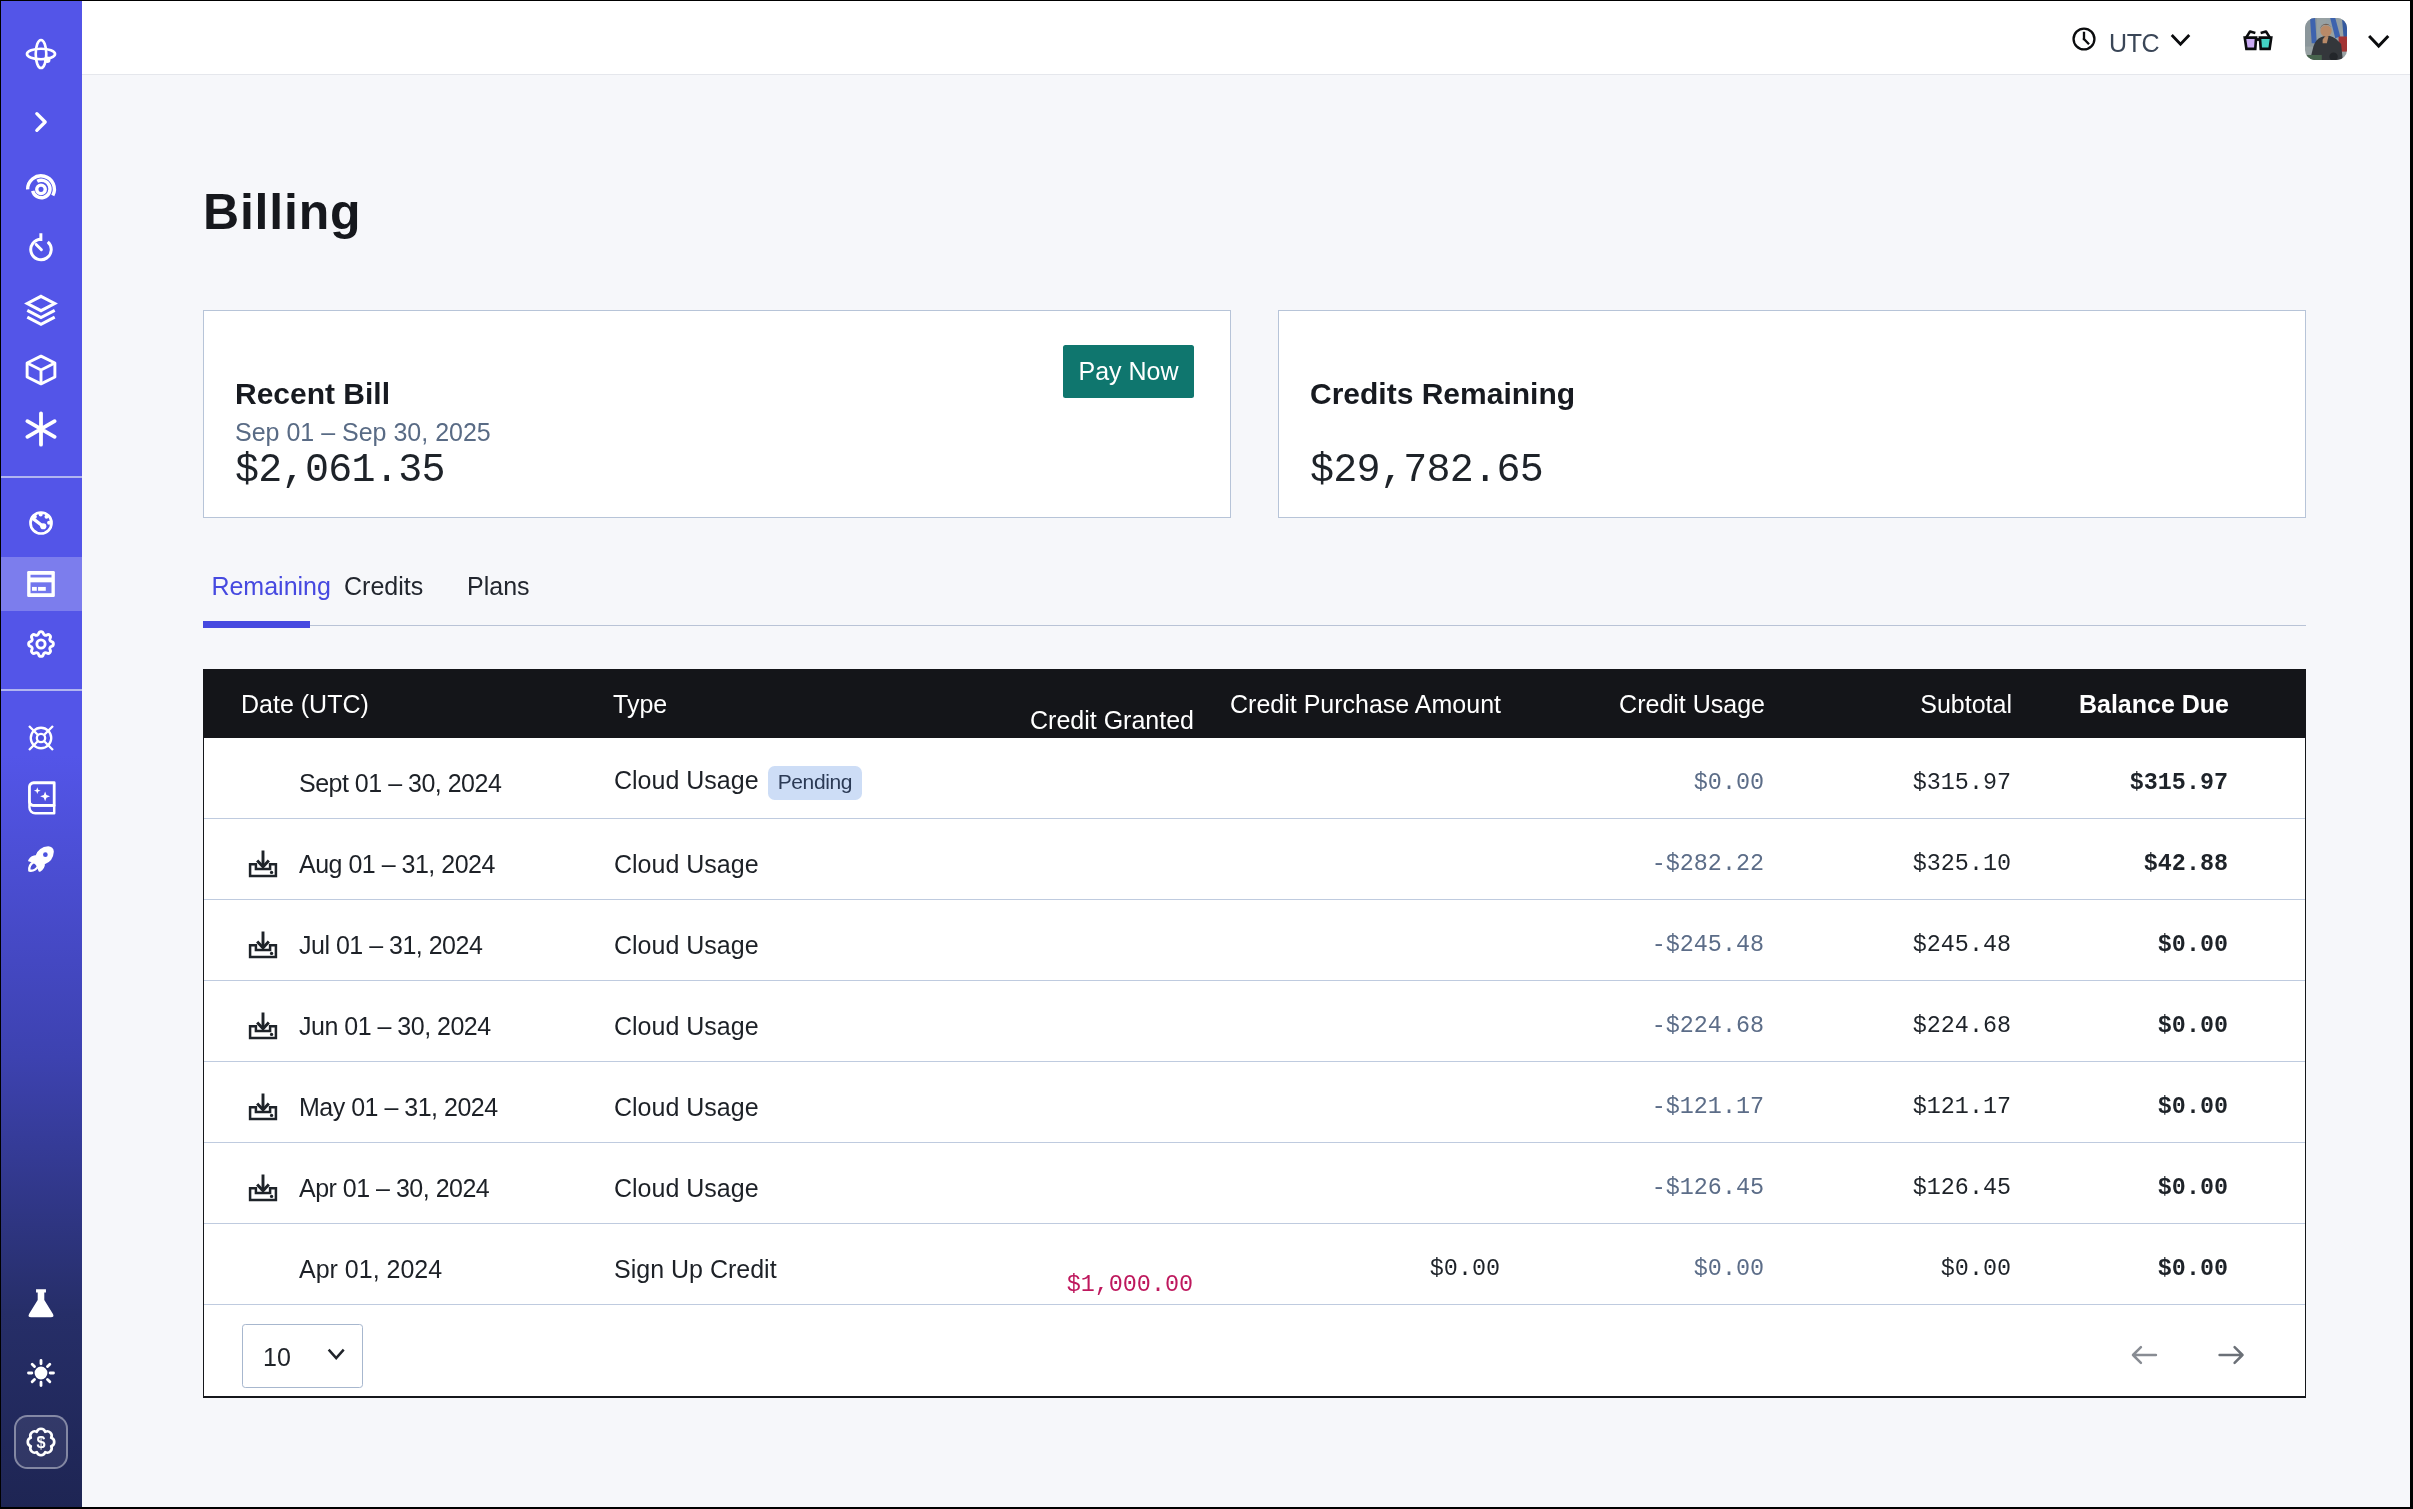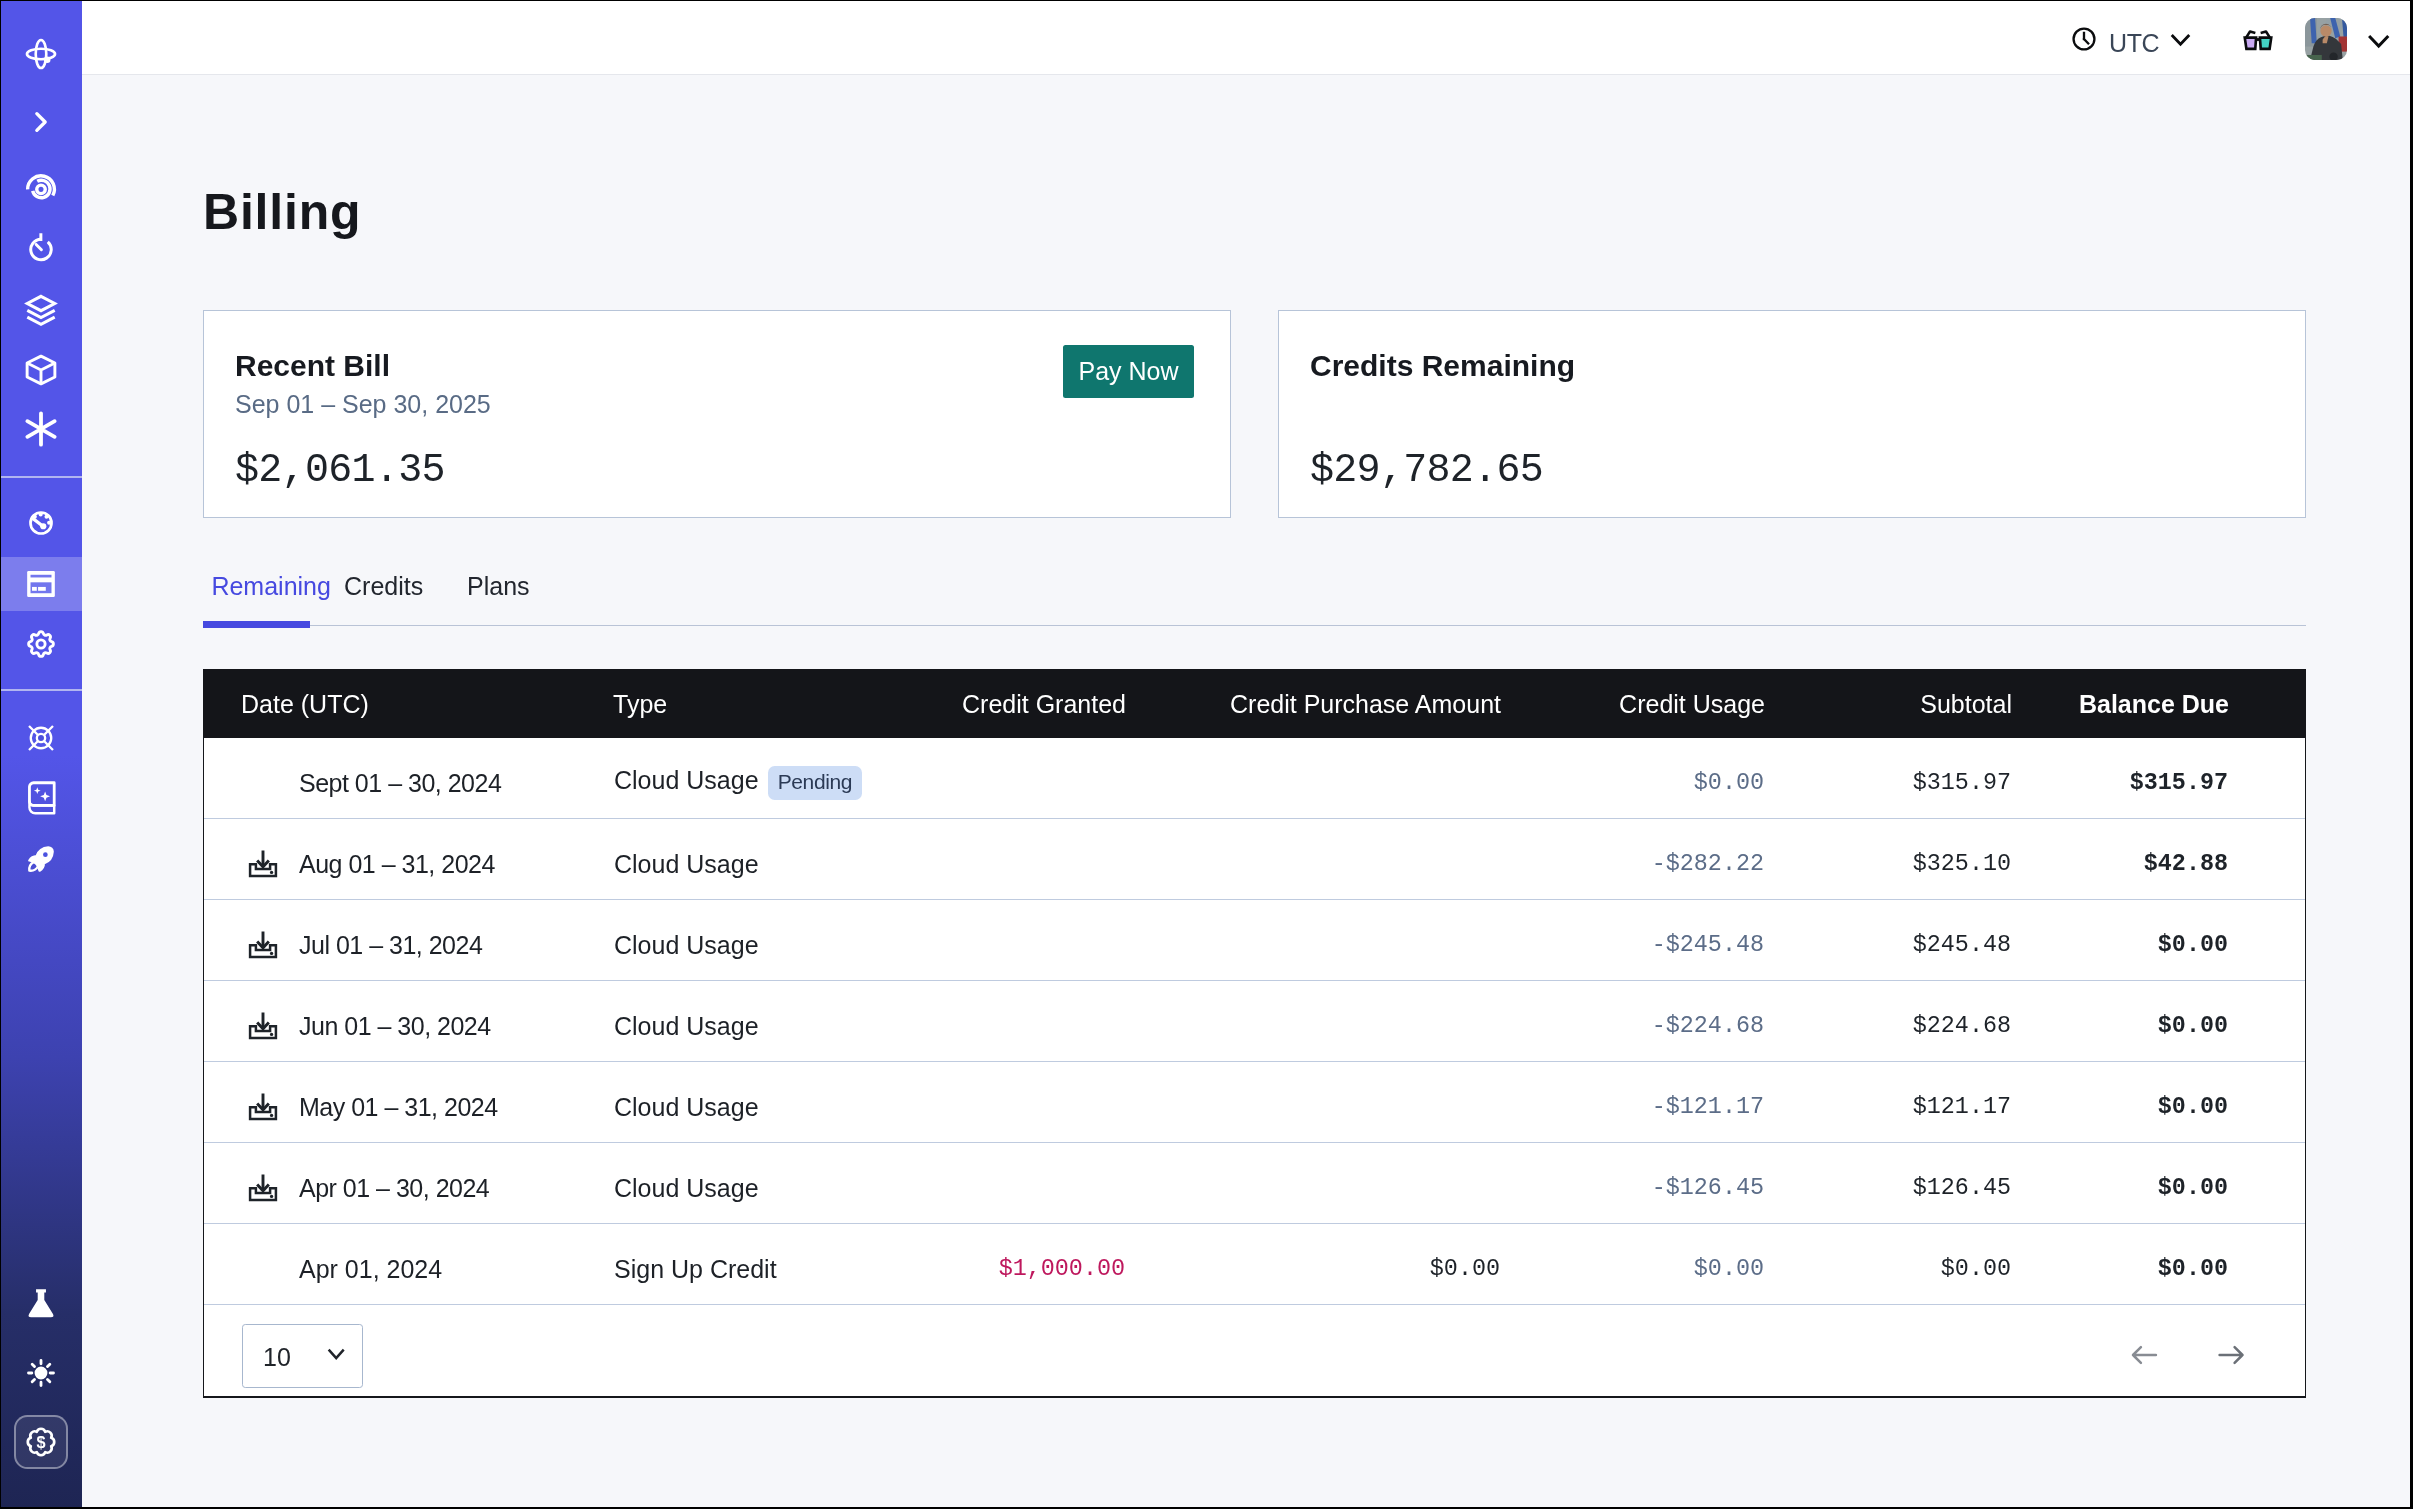--- a/index.html
+++ b/index.html
@@ -18,41 +18,41 @@
      border-radius:13.4px; background:rgba(255,255,255,0.08); }
   
   .topbar { position:absolute; left:82px; top:0; right:0; height:75px; background:#fff; border-bottom:1.7px solid #e5e7ec; }
   .utc { position:absolute; top:28.5px; left:2027px; font-size:25px; color:#3a4657; letter-spacing:-0.4px; }
   .tico { position:absolute; }
   .avatar { position:absolute; left:2223px; top:18.4px; width:42px; height:42px; border-radius:10px; overflow:hidden; }
   
   h1 { position:absolute; left:203px; top:183px; font-size:50px; font-weight:700; color:#16181d; letter-spacing:0.8px; }
   .cards { position:absolute; left:203px; top:310px; width:2103px; display:flex; gap:47px; }
   .card { flex:1; height:208px; background:#fff; border:1.7px solid #b7c4d8; position:relative; padding:38px 31px; }
-  .card h2 { font-size:30px; font-weight:700; color:#171a20; letter-spacing:0px; }
+  .card h2 { font-size:30px; font-weight:700; color:#171a20; letter-spacing:0px;margin-top:28px; }
   .card .sub { font-size:25px; color:#596b85; margin-top:6.7px; }
   .card .amt { position:absolute; left:31px; top:137px; font-family:"Liberation Mono",monospace; font-size:40px; letter-spacing:-0.7px; color:#1e2329; }
   .paynow { position:absolute; top:34px; right:36px; width:131px; height:53px; background:#0f766e; color:#fff;
     font-size:25px; display:flex; align-items:center; justify-content:center; border-radius:2.5px; }
   
   .tabs { position:absolute; left:203px; top:566px; width:2103px; height:60px; border-bottom:1.7px solid #b9c3d6; }
   .tab { position:absolute; top:5.9px; font-size:25px; color:#22262e; }
   .tab.act { color:#4649e0; }
   .tabline { position:absolute; left:0; top:55px; width:107px; height:6.7px; background:#4649e0; }
   
   .tbl { position:absolute; left:203px; top:669px; width:2103px; }
   .thead { height:69px; background:#141519; position:relative; color:#fff; font-size:25px; }
   .tbody { border-left:1.7px solid #15171b; border-right:1.7px solid #15171b; border-bottom:2.5px solid #15171b; background:#fff; }
   .row { position:relative; height:81px; border-bottom:1.7px solid #bfcbdf; background:#fff; font-size:25px; color:#1d2127; }
   .row:last-of-type { border-bottom:1.7px solid #bfcbdf; }
   .cell { position:absolute; top:50%; transform:translateY(-50%); white-space:nowrap; }
   .row .cell { top:calc(50% + 5px); }
   .thead .cell { color:#fff; }
   .c1h { left:38px; } .c1 { left:95px; letter-spacing:-0.5px; } .c2 { left:410px; }
-  .c3 { right:1180px; } .c4 { right:805px; } .c5 { right:541px; } .c6 { right:294px; } .c7 { right:77px;font-weight:bold; }
+  .c3 { right:1112px;margin-top:16px; } .c4 { right:805px; } .c5 { right:541px; } .c6 { right:294px; } .c7 { right:77px;font-weight:bold; }
   .mono { font-family:"Liberation Mono",monospace; font-size:23.4px; color:#1e2329; }
   .slate { color:#5c6d88; }
   .green { color:#be185d; }
   .dlico { position:absolute; left:44px; top:calc(50% + 4.2px); transform:translateY(-50%); }
   .badge { display:inline-block; background:#cdddf6; color:#2b3a55; font-size:21px; letter-spacing:-0.4px;
      padding:4.2px 10px 5.9px; border-radius:6.7px; margin-left:9.2px; position:relative; top:0px; }
   .pager { position:relative; height:91px; background:#fff; }
   .pgsel { position:absolute; left:38px; top:19px; width:121px; height:64px; border:1.7px solid #a7b7ce; border-radius:3.3px;
      background:#fff; font-size:25px; color:#20242a; }
   .pgsel span { position:absolute; left:20px; top:18.4px; }

